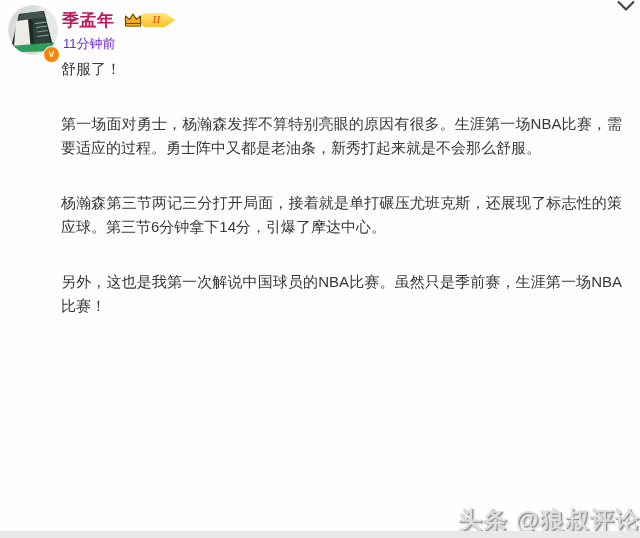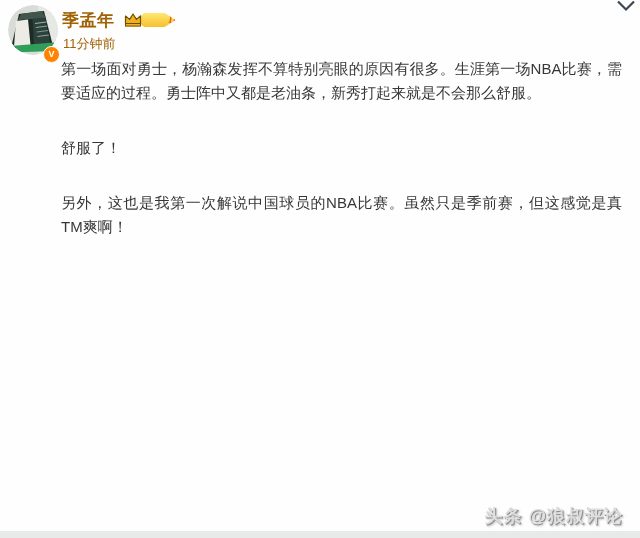--- a/index.html
+++ b/index.html
@@ -13,49 +13,48 @@
   
   .header{position:absolute;left:0;top:0;width:100%;height:58px;}
   .avatar-wrap{position:absolute;left:8px;top:5px;width:50px;height:50px;cursor:pointer;}
   .avatar-wrap svg{display:block;border-radius:50%;}
   .v-badge{
     position:absolute;left:35px;top:41px;width:15px;height:15px;border-radius:50%;
     background:#ff8200;border:1.5px solid #ffffff;color:#ffffff;
     font-size:9px;font-weight:bold;line-height:15px;text-align:center;
   }
   .name-row{position:absolute;left:62px;top:9px;height:22px;display:flex;align-items:center;}
-  .username{font-size:17px;font-weight:700;color:#a16207;letter-spacing:.5px;cursor:pointer;}
+  .username{font-size:17px;font-weight:700;color:#be185d;letter-spacing:.5px;cursor:pointer;}
   .vip{display:flex;align-items:center;margin-left:8px;}
   .crown{margin-right:-3px;position:relative;z-index:2;}
   .vip-pill{
     position:relative;width:36px;height:14px;
     background:linear-gradient(#ffe871,#f6c02e);
     clip-path:polygon(0 50%,6% 12%,14% 0,70% 0,100% 50%,70% 100%,14% 100%,6% 88%);
   }
   .vip-pill span{
     position:absolute;left:9px;top:1px;width:16px;text-align:center;
     font-size:10px;font-weight:700;font-style:italic;color:#e8641b;
     font-family:"Liberation Serif","DejaVu Serif",serif;
-    margin-left:16px;
   }
-  .timestamp{position:absolute;left:63px;top:35px;font-size:13px;color:#a16207;}
+  .timestamp{position:absolute;left:63px;top:35px;font-size:13px;color:#6d28d9;}
   .collapse{position:absolute;right:4px;top:0px;width:20px;height:12px;cursor:pointer;}
 
   
   .content{
     position:absolute;left:61px;top:57px;width:561px;
     font-size:15px;line-height:24px;color:#373737;text-align:justify;
   }
   .content p{margin:0 0 31px 0;}
   .content p:last-child{margin-bottom:0;}
 
   
   .watermark{
-    position:absolute;right:17px;top:504px;
-    font-size:18px;font-weight:700;color:#dedede;letter-spacing:1px;
+    position:absolute;right:0;top:504px;
+    font-size:24px;font-weight:700;color:#dedede;letter-spacing:1px;
     text-shadow:1px 1px 0 #8f8f8f,2px 2px 2px rgba(90,90,90,.35),-1px -1px 0 #ffffff;
   }
 
   
   .bottom-strip{position:absolute;left:0;top:531px;width:100%;height:7px;background:#e8eae9;}
 </style>
 </head>
 <body>
 
 <div class="card">
@@ -100,21 +99,22 @@
     </div>
 
     <div class="timestamp">11分钟前</div>
 
     <svg class="collapse" viewBox="0 0 20 12">
       <polyline points="2,1.5 10,9.5 18,1.5" fill="none" stroke="#3d4651" stroke-width="2.2"></polyline>
     </svg>
   </div>
 
   <div class="content">
+    <p>舒服了！</p>
     <p>第一场面对勇士，杨瀚森发挥不算特别亮眼的原因有很多。生涯第一场NBA比赛，需要适应的过程。勇士阵中又都是老油条，新秀打起来就是不会那么舒服。</p>
-    <p>舒服了！</p>
-    <p>另外，这也是我第一次解说中国球员的NBA比赛。虽然只是季前赛，但这感觉是真TM爽啊！</p>
+    <p>杨瀚森第三节两记三分打开局面，接着就是单打碾压尤班克斯，还展现了标志性的策应球。第三节6分钟拿下14分，引爆了摩达中心。</p>
+    <p>另外，这也是我第一次解说中国球员的NBA比赛。虽然只是季前赛，生涯第一场NBA比赛！</p>
   </div>
 
   <div class="watermark">头条 @狼叔评论</div>
 
   <div class="bottom-strip"></div>
 </div>
 
 </body></html>

